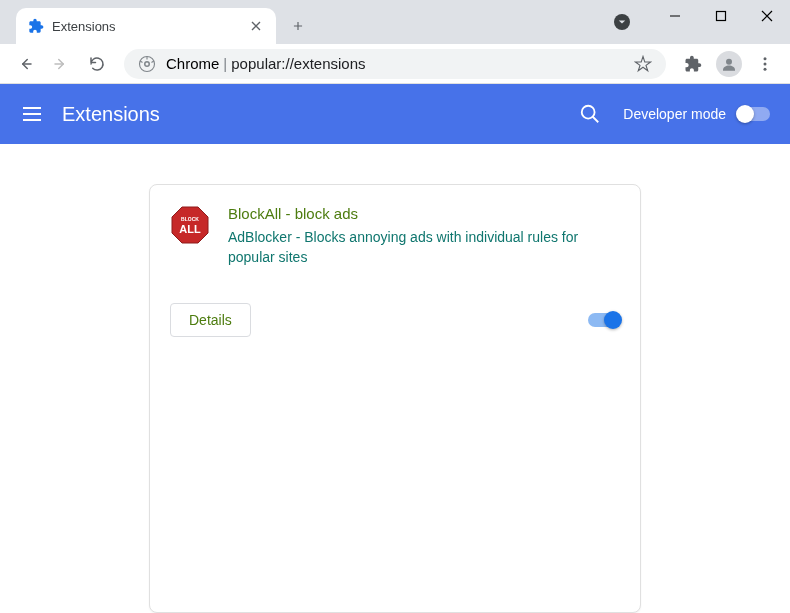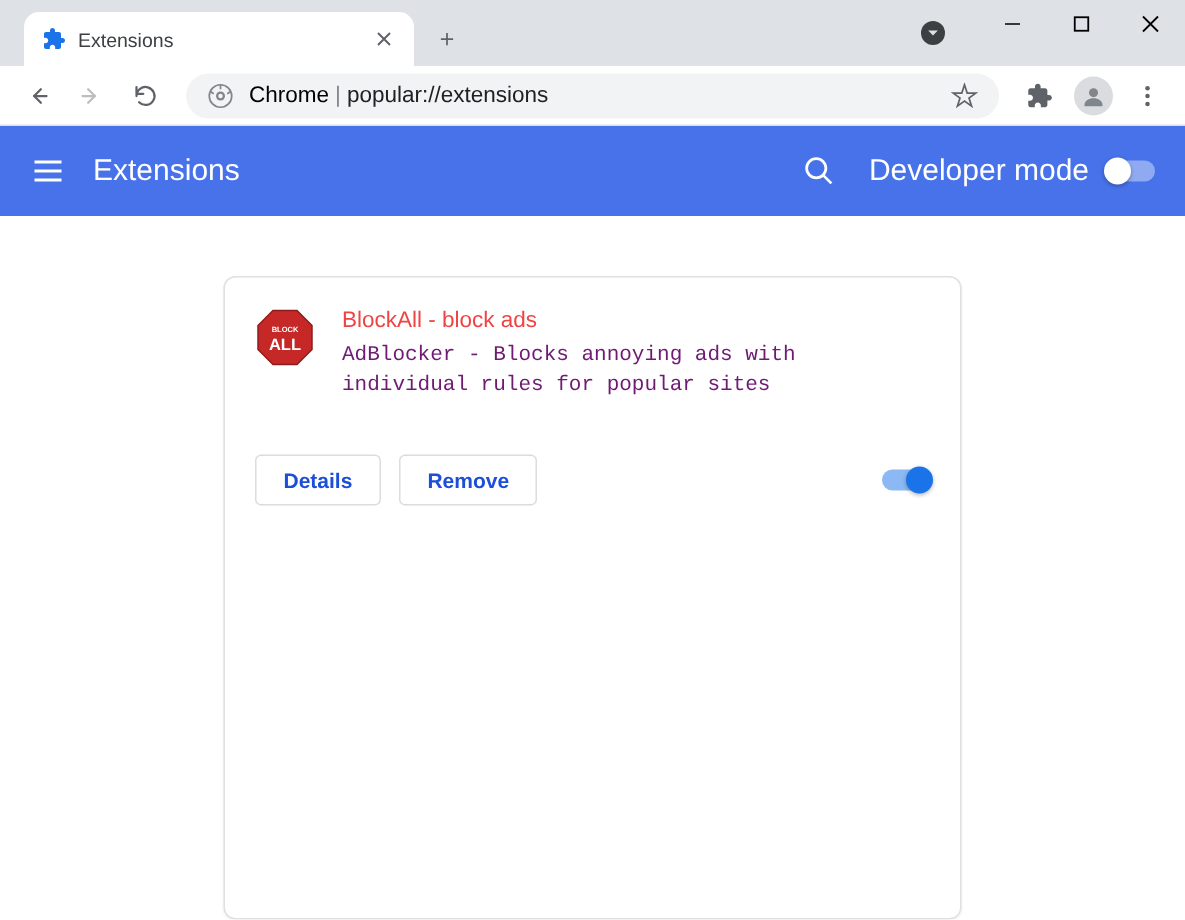--- a/index.html
+++ b/index.html
@@ -33,44 +33,44 @@
     .tb-icon { width: 30px; height: 30px; display: flex; align-items: center; justify-content: center; border-radius: 50%; }
     .tb-icon svg { width: 18px; height: 18px; }
     .avatar { width: 26px; height: 26px; border-radius: 50%; background: #dadce0; display: flex; align-items: center; justify-content: center; }
 
     
     .ext-header { height: 60px; background: #4772e9; display: flex; align-items: center; padding: 0 20px; color: #fff; }
     .hamburger { width: 24px; height: 24px; margin-right: 18px; }
     .hamburger svg { width: 24px; height: 24px; }
     .ext-title { font-size: 20px; font-weight: 400; flex: 1; }
     .search-ico { width: 22px; height: 22px; margin-right: 22px; }
-    .dev-label { font-size: 20px; margin-right: 12px; }
+    .dev-label { font-size: 14px; margin-right: 12px; }
     .toggle-sm { width: 32px; height: 14px; background: rgba(255,255,255,0.4); border-radius: 7px; position: relative; }
     .toggle-sm::after { content: ''; position: absolute; width: 18px; height: 18px; background: #fff; border-radius: 50%; left: -2px; top: -2px; box-shadow: 0 1px 3px rgba(0,0,0,0.3); }
 
     
     .content { background: #fff; padding: 40px 0 0 0; display: flex; justify-content: center; height: calc(100% - 144px); position: relative; }
 
     
     .watermark { position: absolute; top: 50%; left: 50%; transform: translate(-50%, -60%); pointer-events: none; z-index: 0; text-align: center; opacity: 0.05; }
     .watermark .wm-row { display: flex; align-items: center; justify-content: center; gap: 30px; }
     .watermark .wm-icon { width: 180px; height: 180px; border: 18px solid #000; border-radius: 50%; position: relative; }
     .watermark .wm-icon::after { content: ''; position: absolute; width: 30px; height: 90px; background: #000; transform: rotate(45deg); right: -30px; bottom: -60px; border-radius: 15px; }
     .watermark .wm-text1 { font-size: 120px; font-weight: 700; font-style: italic; letter-spacing: -5px; }
     .watermark .wm-text2 { font-size: 90px; font-weight: 700; font-style: italic; margin-top: -20px; }
 
     
     .card { width: 492px; background: #fff; border: 1px solid #e0e0e0; border-radius: 8px; padding: 20px; z-index: 1; position: relative; box-shadow: 0 1px 2px rgba(0,0,0,0.05); }
     .card-top { display: flex; gap: 18px; margin-bottom: 36px; }
     .ext-icon { width: 40px; height: 40px; flex-shrink: 0; }
     .ext-info { flex: 1; }
-    .ext-name { font-size: 15px; color: #ef4444; margin-bottom: 6px; }
-    .ext-desc { font-size: 14px; color: #701a75; line-height: 1.4; font-family: Liberation Mono, monospace; }
+    .ext-name { font-size: 15px; color: #4d7c0f; margin-bottom: 6px; }
+    .ext-desc { font-size: 14px; color: #0f766e; line-height: 1.4; }
     .card-bottom { display: flex; align-items: center; gap: 12px; }
-    .card-btn { padding: 8px 18px; border: 1px solid #dadce0; border-radius: 4px; background: #fff; color: #1d4ed8; font-size: 14px; font-weight: 700; cursor: pointer; }
+    .card-btn { padding: 8px 18px; border: 1px solid #dadce0; border-radius: 4px; background: #fff; color: #4d7c0f; font-size: 14px; font-weight: 400; cursor: pointer; }
     .spacer { flex: 1; }
     .toggle-on { width: 32px; height: 14px; background: rgba(26,115,232,0.5); border-radius: 7px; position: relative; }
     .toggle-on::after { content: ''; position: absolute; width: 18px; height: 18px; background: #1a73e8; border-radius: 50%; right: -2px; top: -2px; box-shadow: 0 1px 3px rgba(0,0,0,0.3); }
 
     
     .octagon { width: 40px; height: 40px; }
   </style>
 </head>
 <body>
 
@@ -211,18 +211,17 @@
           <text x="20" y="28" text-anchor="middle" fill="#fff" font-size="11" font-weight="bold">ALL</text>
         </svg>
       </div>
       <div class="ext-info">
         <div class="ext-name">BlockAll - block ads</div>
         <div class="ext-desc">AdBlocker - Blocks annoying ads with individual rules for popular sites</div>
       </div>
     </div>
     <div class="card-bottom">
       <button class="card-btn">Details</button>
-      <button class="card-btn">Remove</button>
       <div class="spacer"></div>
       <div class="toggle-on"></div>
     </div>
   </div>
 </div>
 
 </body></html>

